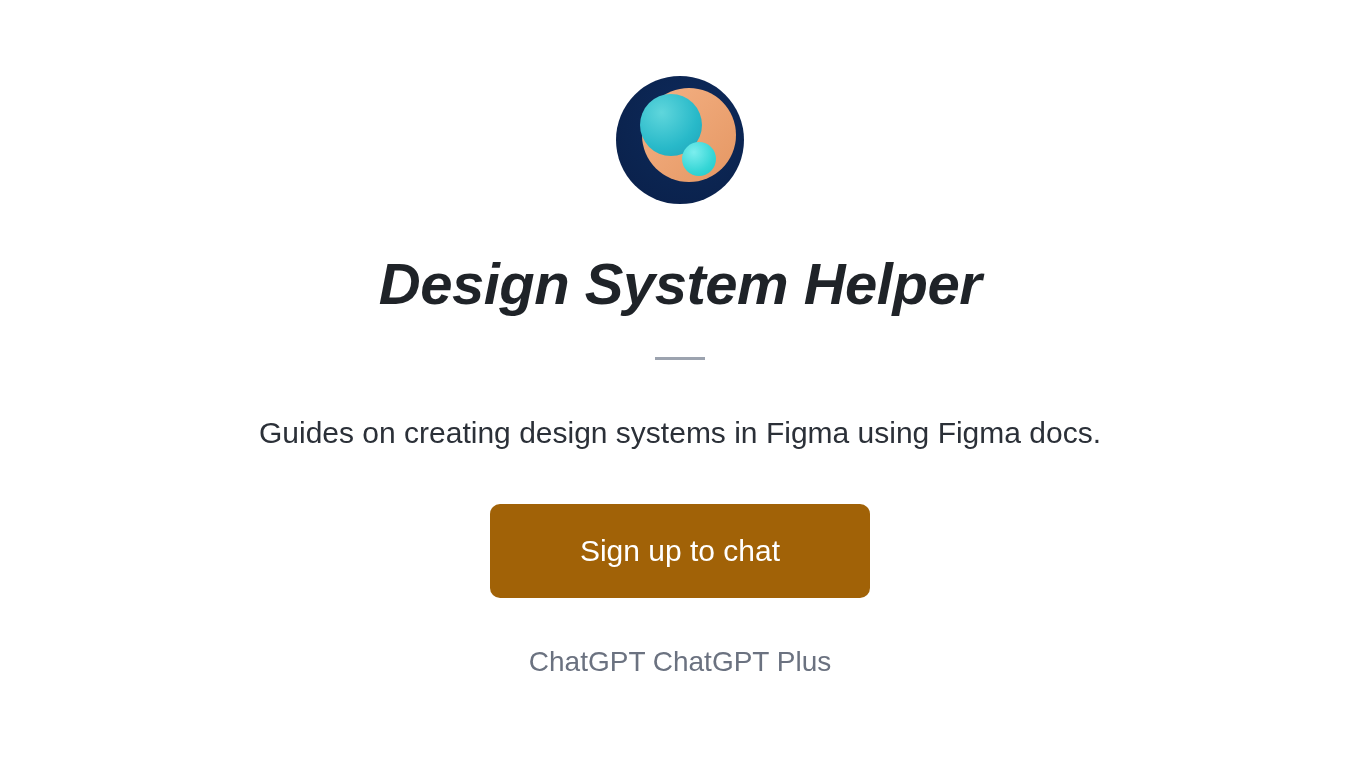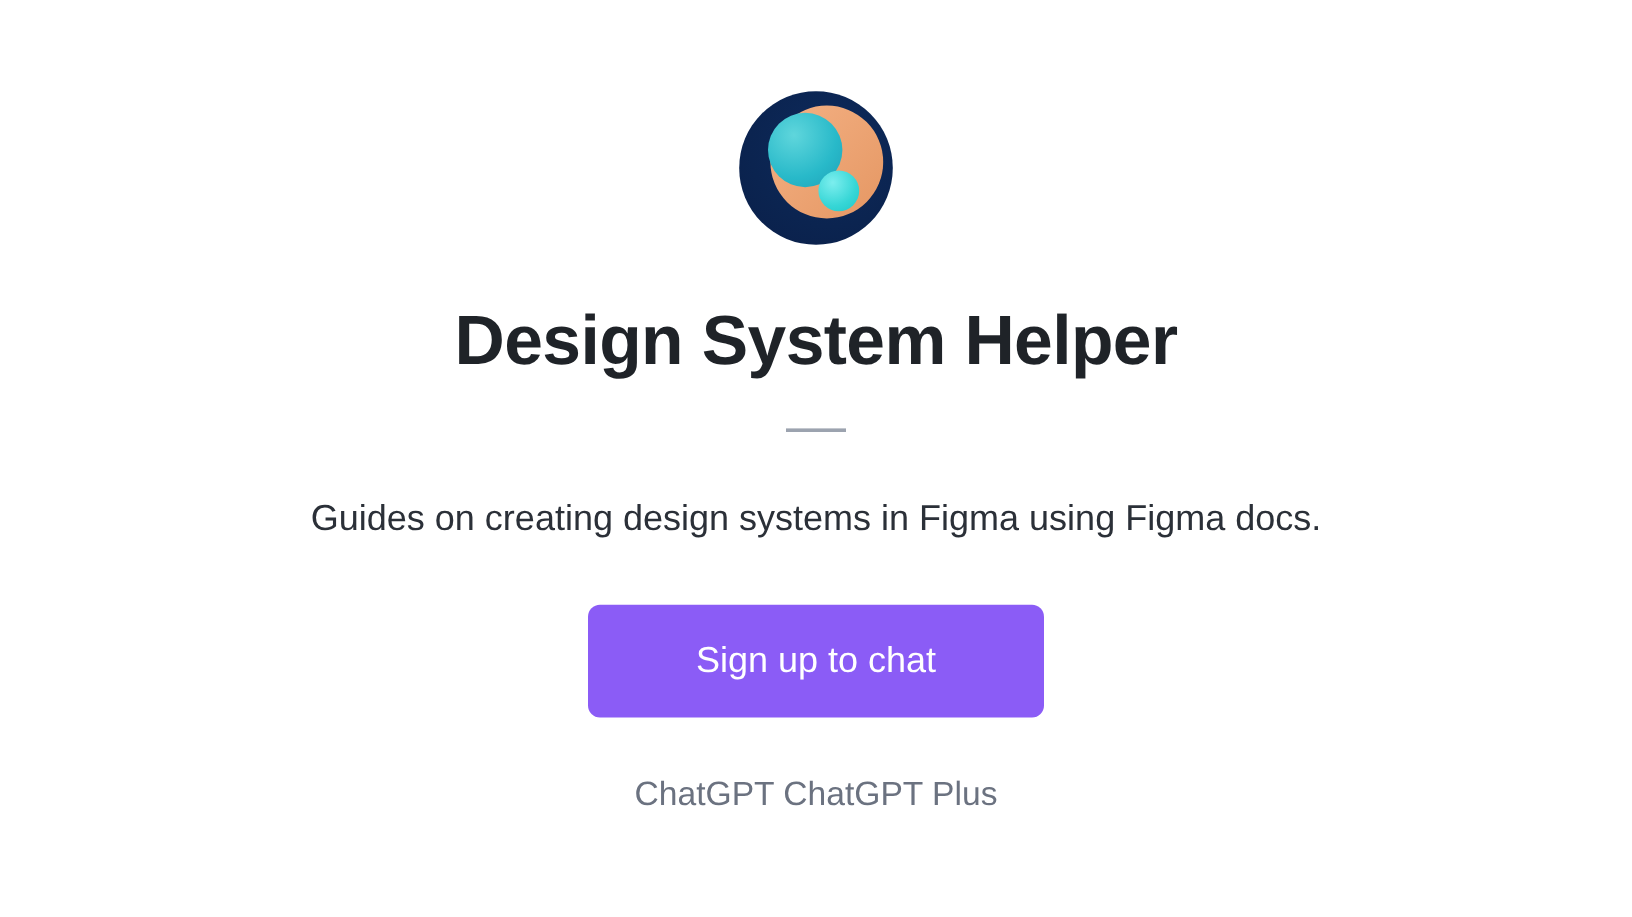--- a/index.html
+++ b/index.html
@@ -52,35 +52,36 @@
       background: radial-gradient(circle at 35% 30%, #7ceeee 0%, #36d6d6 60%, #1ec7c7 100%);
       bottom: 28px;
       right: 28px;
     }
     .title {
       font-size: 58px;
       font-weight: 700;
       color: #1f2328;
       letter-spacing: -0.5px;
       margin-bottom: 40px;
+      font-style: italic;
     }
     .divider {
       width: 50px;
       height: 3px;
       background: #9ca3af;
       margin-bottom: 56px;
     }
     .description {
       font-size: 30px;
       color: #2b3038;
       margin-bottom: 54px;
       text-align: center;
     }
     .signup-button {
-      background: #8b5cf6;
+      background: #a16207;
       color: #ffffff;
       border: none;
       border-radius: 10px;
       padding: 30px 90px;
       font-size: 30px;
       font-weight: 400;
       cursor: pointer;
       margin-bottom: 48px;
     }
     .requires {

